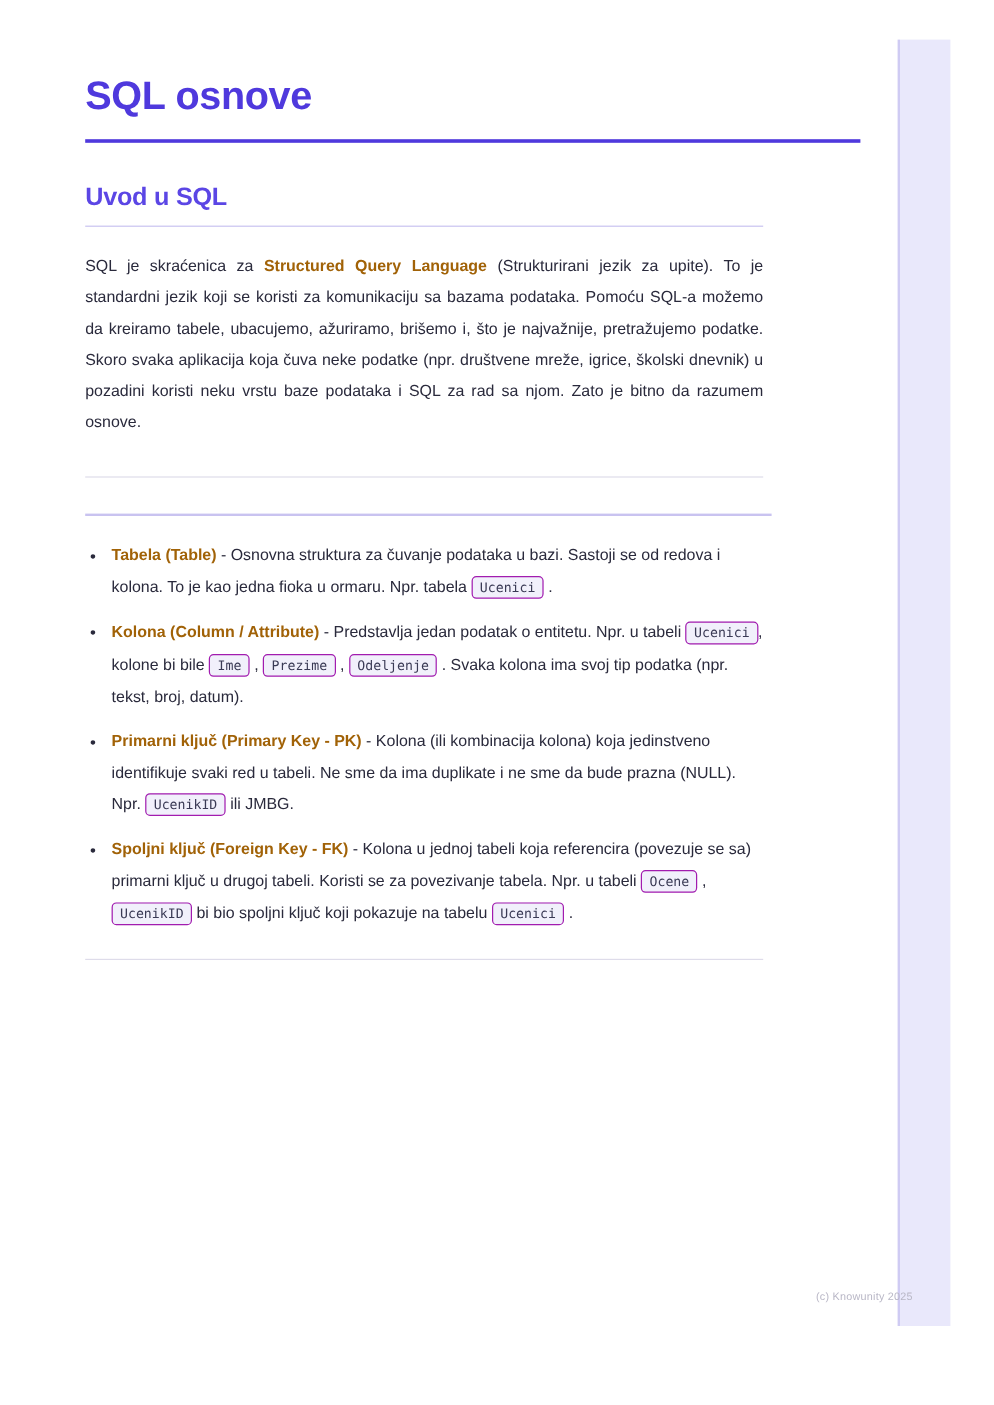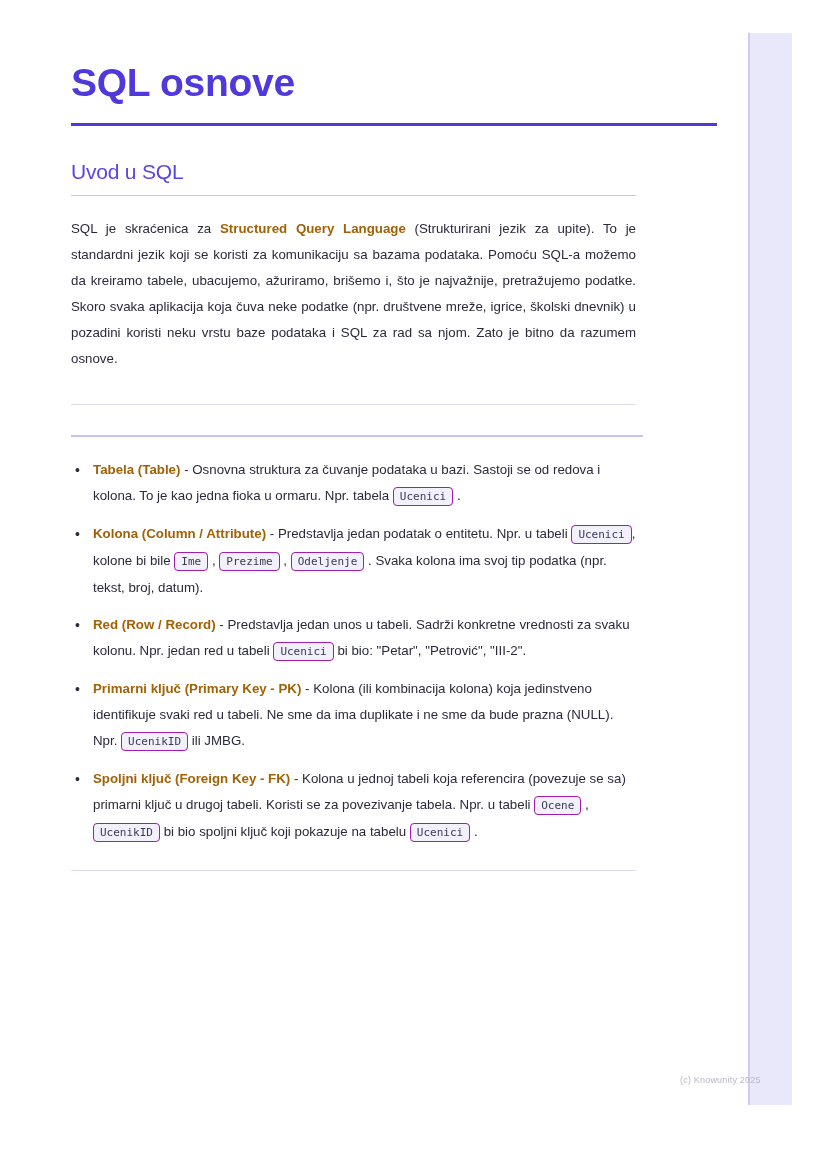--- a/index.html
+++ b/index.html
@@ -38,36 +38,36 @@
     height: 1072px;
     background: #cfcbf3;
   }
   .content {
     position: absolute;
     left: 71px;
     top: 60px;
     width: 565px;
   }
   h1.doc-title {
-    font-size: 39px;
+    font-size: 33px;
     line-height: 1.2;
     font-weight: bold;
     color: #4f39dd;
     margin: 0 0 16px 0;
     letter-spacing: -0.3px;
   }
   .title-rule {
     width: 646px;
     height: 3px;
     background: #4f39dd;
     margin: 0 0 34px 0;
   }
   h2.section-title {
     font-size: 21px;
-    font-weight: normal;
+    font-weight: bold;
     color: #5b46e5;
     margin: 0 0 11px 0;
     letter-spacing: -0.2px;
   }
   .section-rule {
     height: 1.5px;
     background: #c9c3f0;
     margin: 0 0 20px 0;
   }
   .section-rule.w1 { width: 565px; }
@@ -154,21 +154,20 @@
     <div class="section-rule w1"></div>
     <p class="body-text" id="intro-paragraph"><span>SQL je skraćenica za </span><strong>Structured Query Language</strong><span> (Strukturirani jezik za upite). To je standardni jezik koji se koristi za komunikaciju sa bazama podataka. Pomoću SQL-a možemo da kreiramo tabele, ubacujemo, ažuriramo, brišemo i, što je najvažnije, pretražujemo podatke. Skoro svaka aplikacija koja čuva neke podatke (npr. društvene mreže, igrice, školski dnevnik) u pozadini koristi neku vrstu baze podataka i SQL za rad sa njom. Zato je bitno da razumem osnove.</span></p>
 
     <div class="divider"></div>
 
     <div class="section-rule w2"></div>
 
     <ul class="terms" id="terms-list">
         <li><strong>Tabela (Table)</strong><span> - Osnovna struktura za čuvanje podataka u bazi. Sastoji se od redova i kolona. To je kao jedna fioka u ormaru. Npr. tabela </span><code class="inline">Ucenici</code><span> .</span></li>
         <li><strong>Kolona (Column / Attribute)</strong><span> - Predstavlja jedan podatak o entitetu. Npr. u tabeli </span><code class="inline">Ucenici</code><span>, kolone bi bile </span><code class="inline">Ime</code><span> , </span><code class="inline">Prezime</code><span> , </span><code class="inline">Odeljenje</code><span> . Svaka kolona ima svoj tip podatka (npr. tekst, broj, datum).</span></li>
-        <li><strong>Red (Row / Record)</strong><span> - Predstavlja jedan unos u tabeli. Sadrži konkretne vrednosti za svaku kolonu. Npr. jedan red u tabeli </span><code class="inline">Ucenici</code><span> bi bio: "Petar", "Petrović", "III-2".</span></li>
         <li><strong>Primarni ključ (Primary Key - PK)</strong><span> - Kolona (ili kombinacija kolona) koja jedinstveno identifikuje svaki red u tabeli. Ne sme da ima duplikate i ne sme da bude prazna (NULL). Npr. </span><code class="inline">UcenikID</code><span> ili JMBG.</span></li>
         <li><strong>Spoljni ključ (Foreign Key - FK)</strong><span> - Kolona u jednoj tabeli koja referencira (povezuje se sa) primarni ključ u drugoj tabeli. Koristi se za povezivanje tabela. Npr. u tabeli </span><code class="inline">Ocene</code><span> , </span><code class="inline">UcenikID</code><span> bi bio spoljni ključ koji pokazuje na tabelu </span><code class="inline">Ucenici</code><span> .</span></li>
       </ul>
 
     <div class="divider bottom"></div>
   </div>
 
   <div class="footer">(c) Knowunity 2025</div>
 </div>
 

